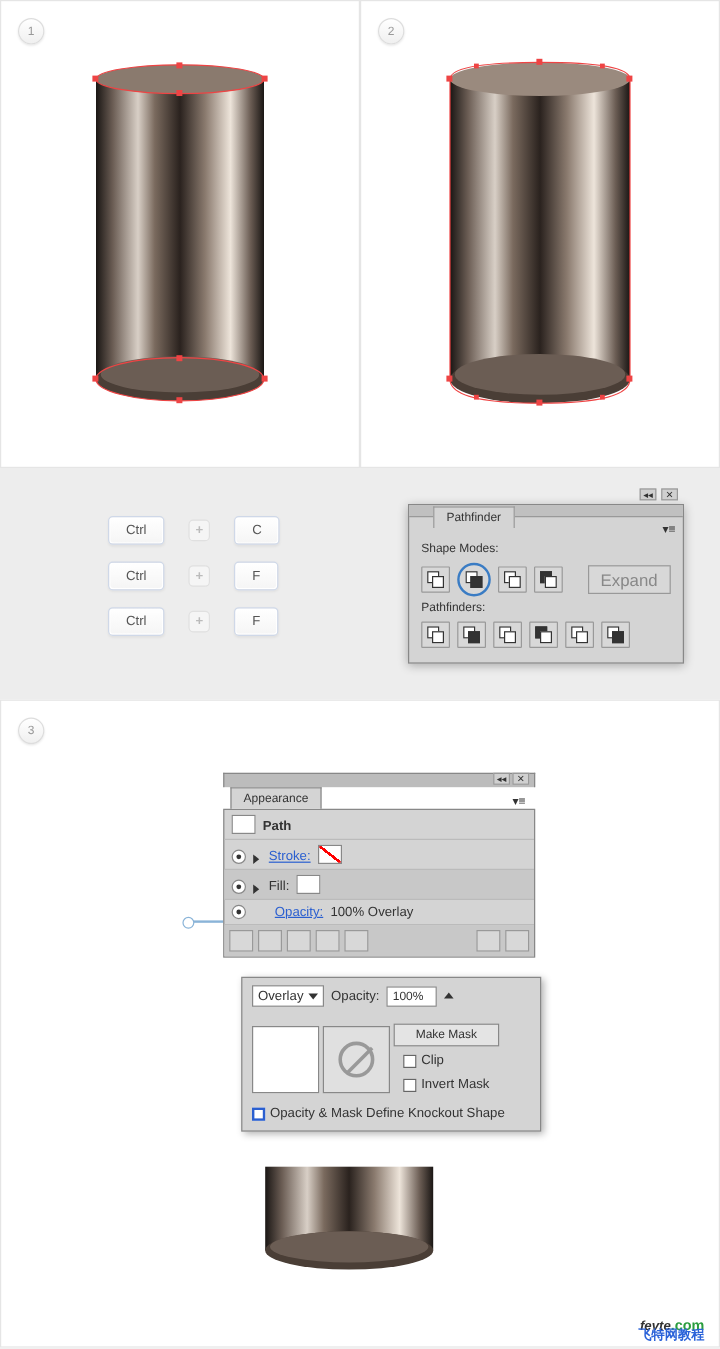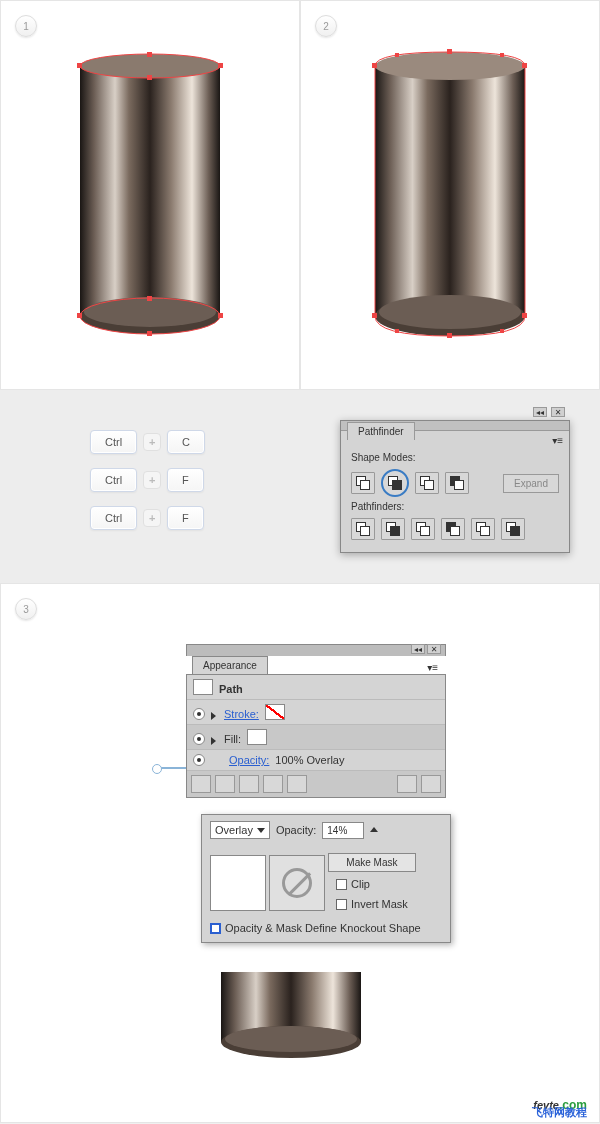--- a/index.html
+++ b/index.html
@@ -3,34 +3,34 @@
 <meta charset="utf-8">
 <style>
 *{box-sizing:border-box;margin:0;padding:0;font-family:Tahoma,Arial,sans-serif;font-size:11px;color:#333}
 body{background:#f0f0f0;width:600px}
 .row{display:flex}
 .panel-white{background:#fff;border:1px solid #e5e5e5;position:relative;padding:20px}
 .step-badge{position:absolute;top:14px;left:14px;width:22px;height:22px;border-radius:50%;background:linear-gradient(#fff,#f0f0f0);border:1px solid #ddd;display:flex;align-items:center;justify-content:center;font-size:10px;color:#999;box-shadow:0 1px 2px rgba(0,0,0,.1)}
 .cyl-wrap{display:flex;align-items:center;justify-content:center;height:350px}
 .gray-section{background:#ededed;padding:30px 20px;display:flex;gap:40px;align-items:flex-start;justify-content:space-between}
 .keys{display:flex;flex-direction:column;gap:14px;margin-left:70px;margin-top:10px}
-.keyrow{display:flex;align-items:center;gap:6px}
+.keyrow{display:flex;align-items:center;gap:20px}
 .key{background:linear-gradient(#fff,#f5f5f5);border:1px solid #cfd8e8;border-radius:4px;padding:5px 14px;font-size:11px;color:#555;box-shadow:inset 0 0 0 1px #fff,0 1px 2px rgba(0,0,0,.05)}
 .plus{width:18px;height:18px;border-radius:4px;background:#f5f5f5;border:1px solid #e0e0e0;display:flex;align-items:center;justify-content:center;color:#bbb;font-weight:bold}
 .ai-panel{background:#d4d4d4;border:1px solid #888;box-shadow:0 2px 8px rgba(0,0,0,.3);width:230px;position:relative}
 .ai-tabbar{background:#c0c0c0;border-bottom:1px solid #999;height:10px;position:relative}
 .ai-tabbar .flyout{position:absolute;right:4px;top:-14px;display:flex;gap:4px}
 .fly-btn{width:14px;height:10px;background:#d0d0d0;border:1px solid #999;display:flex;align-items:center;justify-content:center;font-size:8px}
-.ai-tab{display:inline-block;background:#d4d4d4;border:1px solid #999;border-bottom:none;padding:3px 10px;margin-left:6px;margin-top:-16px;position:relative;font-size:10px}
+.ai-tab{display:inline-block;background:#d4d4d4;border:1px solid #999;border-bottom:none;padding:3px 10px;margin-left:20px;margin-top:-16px;position:relative;font-size:10px}
 .ai-body{padding:8px 10px 12px}
 .sec-label{font-size:10px;margin:4px 0 6px}
 .btn-row{display:flex;gap:6px;align-items:center;flex-wrap:wrap}
 .mode-btn{width:24px;height:22px;border:1px solid #999;background:#d8d8d8;display:flex;align-items:center;justify-content:center;border-radius:1px}
 .mode-btn.sel{border:2px solid #3a7cc4;border-radius:50%;width:28px;height:28px;background:#d8d8d8}
-.expand-btn{border:1px solid #999;background:#d8d8d8;padding:3px 10px;color:#888;font-size:10px;margin-left:auto}
+.expand-btn{border:1px solid #999;background:#d8d8d8;padding:3px 10px;color:#888;font-size:14px;margin-left:auto}
 .pf-icon{width:14px;height:14px;position:relative}
 .pf-icon::before,.pf-icon::after{content:"";position:absolute;border:1px solid #333;width:8px;height:8px}
 .pf-icon::before{top:0;left:0;background:#fff}
 .pf-icon::after{top:4px;left:4px;background:#fff}
 .pf-i2::after{background:#333}
 .pf-i3::before{background:#333}
 .appearance-section{background:#fff;border:1px solid #e5e5e5;position:relative;padding:30px 20px 60px;min-height:540px}
 .appearance-panel{position:absolute;top:60px;left:185px;width:260px}
 .ap-header{background:#bcbcbc;height:12px;border:1px solid #888;border-bottom:none;position:relative}
 .ap-header .flyout{position:absolute;right:4px;top:-1px;display:flex;gap:2px}
@@ -256,21 +256,21 @@
     </div>
   </div>
 
   <div class="transparency-panel">
     <div class="tp-row">
       <div class="tp-select">
           <span>Overlay</span>
           <span class="tp-arrow"></span>
         </div>
       <span>Opacity:</span>
-      <div class="tp-input">14%</div>
+      <div class="tp-input">100%</div>
       <span class="tp-arrow" style="border-top:none;border-bottom:5px solid #333;margin-bottom:2px"></span>
     </div>
     <div class="thumb-row">
       <div class="thumb"></div>
       <div class="thumb mask">
           <div class="no-circle"></div>
         </div>
       <div class="mask-col">
         <button class="mask-btn">Make Mask</button>
         <div class="chk-row disabled">

